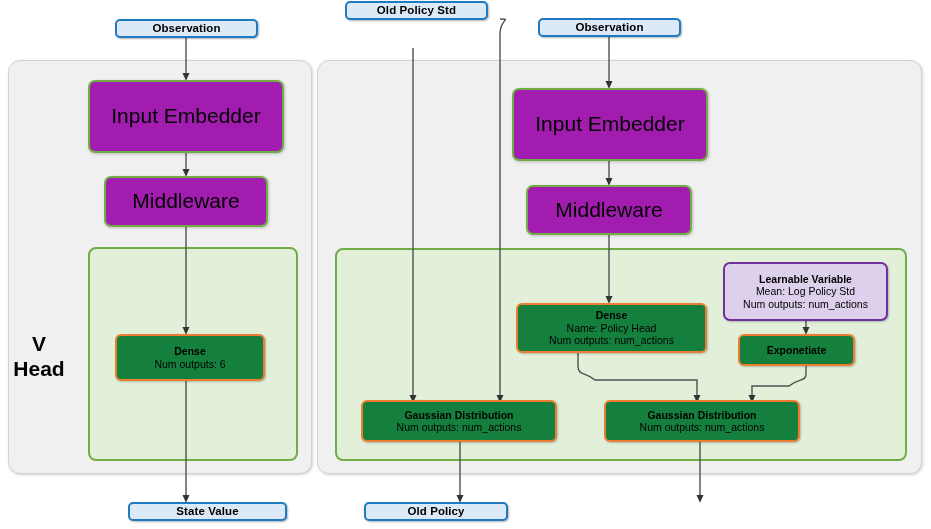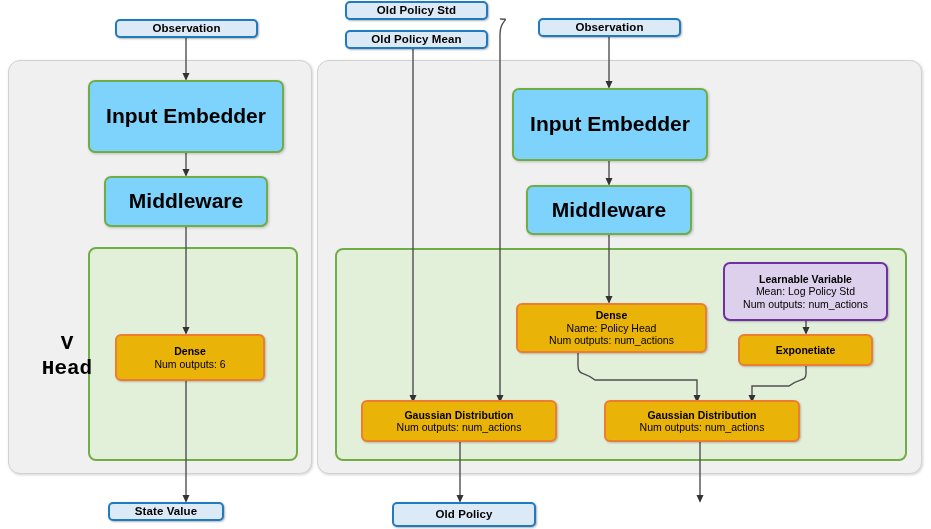--- a/index.html
+++ b/index.html
@@ -41,29 +41,29 @@
   .io{
     background:#dce9f7;
     border:2px solid #1f7ac0;
     border-radius:5px;
     box-shadow:1px 1px 2px rgba(0,0,0,.30);
     font-size:11.5px;font-weight:bold;
     letter-spacing:.1px;
   }
   
   .mod{
-    background:#7dd3fc;
+    background:#a21caf;
     border:2px solid #70ad47;
     border-radius:7px;
     box-shadow:1px 1px 3px rgba(0,0,0,.22);
-    font-weight:bold;
+    font-weight:normal;
   }
   
   .op{
-    background:#eab308;
+    background:#15803d;
     border:2px solid #ed7d31;
     border-radius:6px;
     box-shadow:1px 1px 2px rgba(0,0,0,.22);
     font-size:10.5px;
   }
   .op .title{font-weight:bold;font-size:10.5px;}
   
   .varb{
     background:#ddd0ec;
     border:2px solid #7030a0;
@@ -125,29 +125,26 @@
   </svg>
 
   <div class="node io" style="left:115px;top:19px;width:143px;height:19px;">
     <span class="ln">Observation</span>
   </div>
 
   <div class="node io" style="left:345px;top:1px;width:143px;height:19px;">
     <span class="ln">Old Policy Std</span>
   </div>
 
-  <div class="node io" style="left:345px;top:30px;width:143px;height:19px;">
-    <span class="ln">Old Policy Mean</span>
-  </div>
 
   <div class="node io" style="left:538px;top:18px;width:143px;height:19px;">
     <span class="ln">Observation</span>
   </div>
 
-  <div class="headlabel" style="left:32px;top:332px;width:70px;font-family:Liberation Mono, monospace;">
+  <div class="headlabel" style="left:4px;top:332px;width:70px;">
     <span class="ln">V</span>
     <span class="ln">Head</span>
   </div>
 
   <div class="node mod" style="left:88px;top:80px;width:196px;height:73px;font-size:21px;">
     <span class="ln">Input Embedder</span>
   </div>
 
   <div class="node mod" style="left:104px;top:176px;width:164px;height:51px;font-size:21px;">
     <span class="ln">Middleware</span>
@@ -172,39 +169,39 @@
     <span class="ln">Name: Policy Head</span>
     <span class="ln">Num outputs: num_actions</span>
   </div>
 
   <div class="node varb" style="left:723px;top:262px;width:165px;height:59px;text-align:center;">
     <span class="ln title">Learnable Variable</span>
     <span class="ln">Mean: Log Policy Std</span>
     <span class="ln">Num outputs: num_actions</span>
   </div>
 
-  <div class="node op" style="left:738px;top:334px;width:135px;height:32px;">
+  <div class="node op" style="left:738px;top:334px;width:117px;height:32px;">
     <span class="ln title">Exponetiate</span>
   </div>
 
   <div class="node op" style="left:361px;top:400px;width:196px;height:42px;">
     <span class="ln title">Gaussian Distribution</span>
     <span class="ln">Num outputs: num_actions</span>
   </div>
 
   <div class="node op" style="left:604px;top:400px;width:196px;height:42px;">
     <span class="ln title">Gaussian Distribution</span>
     <span class="ln">Num outputs: num_actions</span>
   </div>
 
-  <div class="node io" style="left:108px;top:502px;width:116px;height:19px;">
+  <div class="node io" style="left:128px;top:502px;width:159px;height:19px;">
     <span class="ln">State Value</span>
   </div>
 
-  <div class="node io" style="left:392px;top:502px;width:144px;height:25px;">
+  <div class="node io" style="left:364px;top:502px;width:144px;height:19px;">
     <span class="ln">Old Policy</span>
   </div>
 
   <div class="node io" style="left:628px;top:502px;width:144px;height:19px;margin-top:28px;">
     <span class="ln">New Policy</span>
   </div>
 
 </div>
 
 </body></html>

